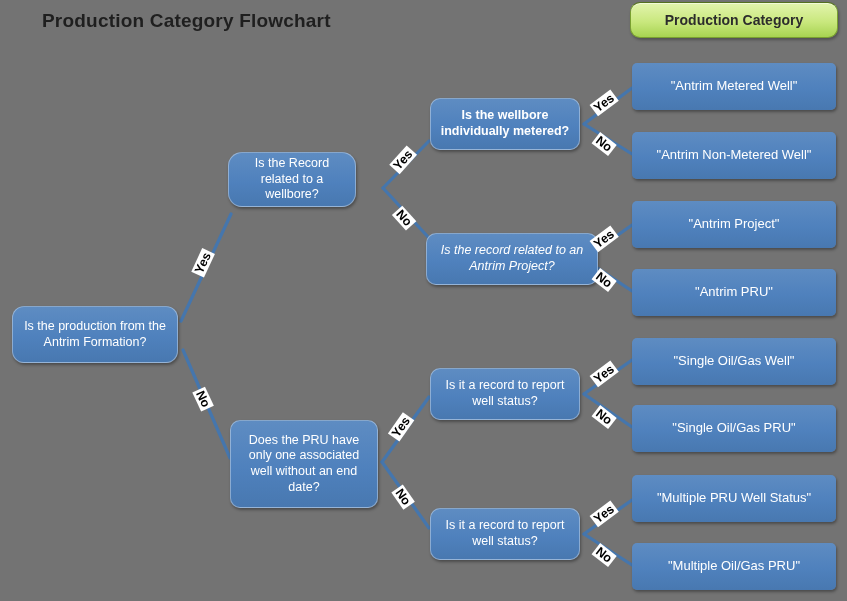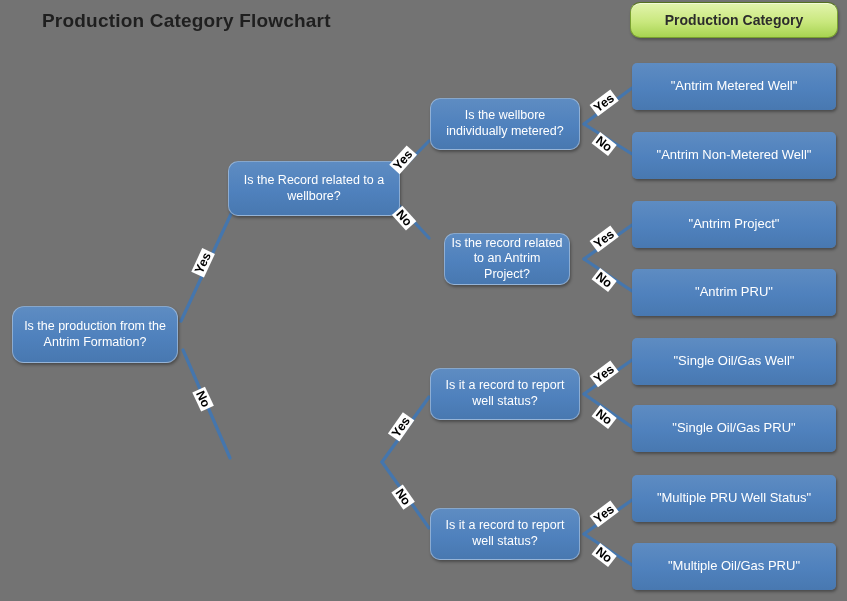--- a/index.html
+++ b/index.html
@@ -55,26 +55,27 @@
     <line x1="584" y1="534" x2="632" y2="500"></line>
     <line x1="584" y1="534" x2="632" y2="565"></line>
   </svg>
 
   <div class="title">Production Category Flowchart</div>
 
   <div class="legend">Production Category</div>
 
   <div class="node question" style="left:12px;top:306px;width:166px;height:57px;border-radius:12px;">Is the production from the Antrim Formation?</div>
 
-  <div class="node question" style="left:228px;top:161px;width:172px;height:55px;">Is the Record related to a wellbore?</div>
+  <div class="node question" style="left:228px;top:152px;width:128px;height:55px;border-radius:14px;">Is the Record related to a wellbore?</div>
 
-  <div class="node question" style="left:430px;top:98px;width:150px;height:52px;">Is the wellbore individually metered?</div>
+  <div class="node question" style="left:430px;top:98px;width:150px;height:52px;font-weight:bold;">Is the wellbore individually metered?</div>
 
-  <div class="node question" style="left:444px;top:233px;width:126px;height:52px;">Is the record related to an Antrim Project?</div>
+  <div class="node question" style="left:426px;top:233px;width:172px;height:52px;font-style:italic;">Is the record related to an Antrim Project?</div>
 
+  <div class="node question" style="left:230px;top:420px;width:148px;height:88px;">Does the PRU have only one associated well without an end date?</div>
 
   <div class="node question" style="left:430px;top:368px;width:150px;height:52px;">Is it a record to report well status?</div>
 
   <div class="node question" style="left:430px;top:508px;width:150px;height:52px;">Is it a record to report well status?</div>
 
   <div class="node result" style="left:632px;top:63px;width:204px;height:47px;">"Antrim Metered Well"</div>
   <div class="node result" style="left:632px;top:132px;width:204px;height:47px;">"Antrim Non-Metered Well"</div>
   <div class="node result" style="left:632px;top:201px;width:204px;height:47px;">"Antrim Project"</div>
   <div class="node result" style="left:632px;top:269px;width:204px;height:47px;">"Antrim PRU"</div>
   <div class="node result" style="left:632px;top:338px;width:204px;height:47px;">"Single Oil/Gas Well"</div>

